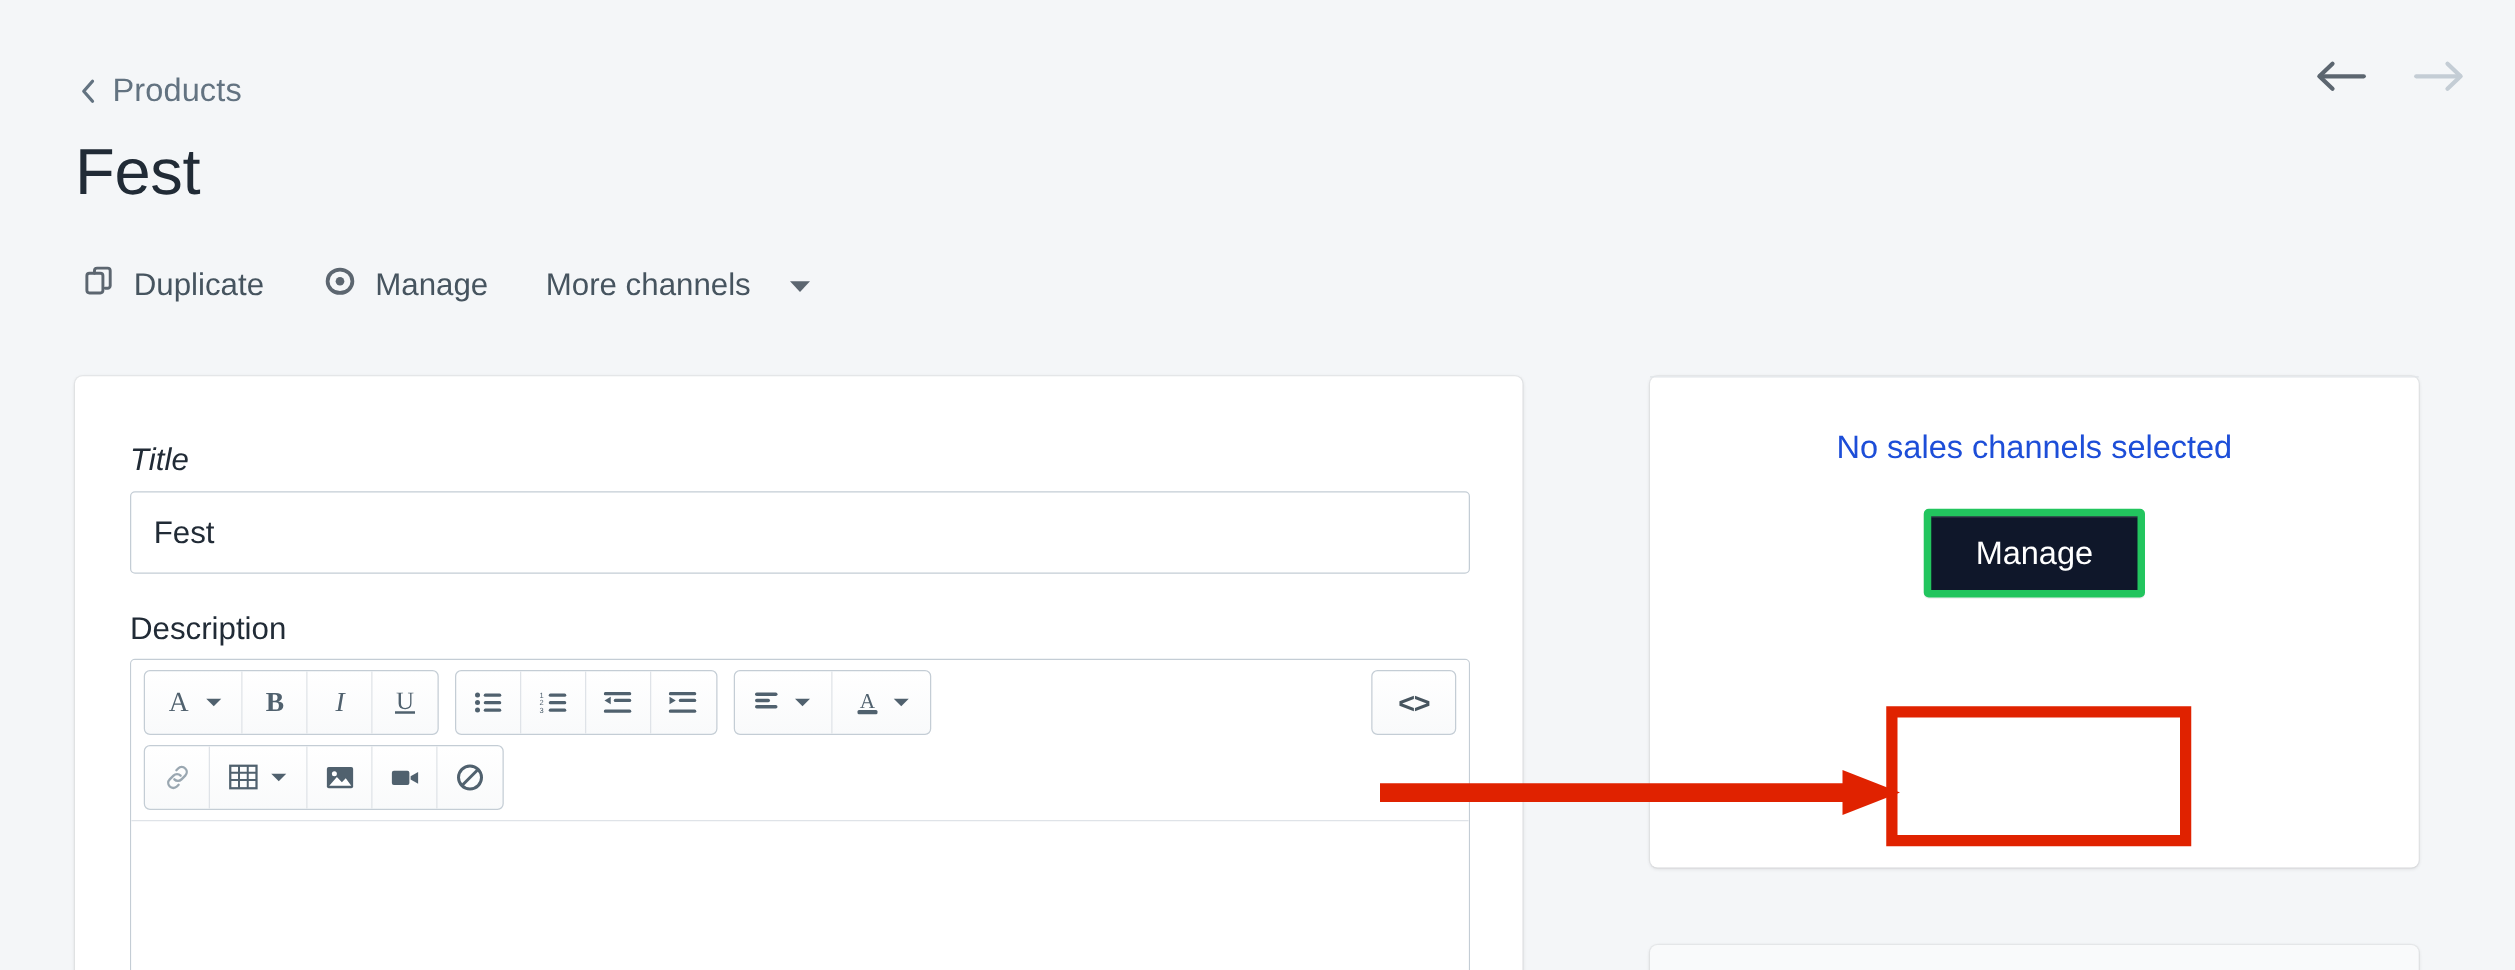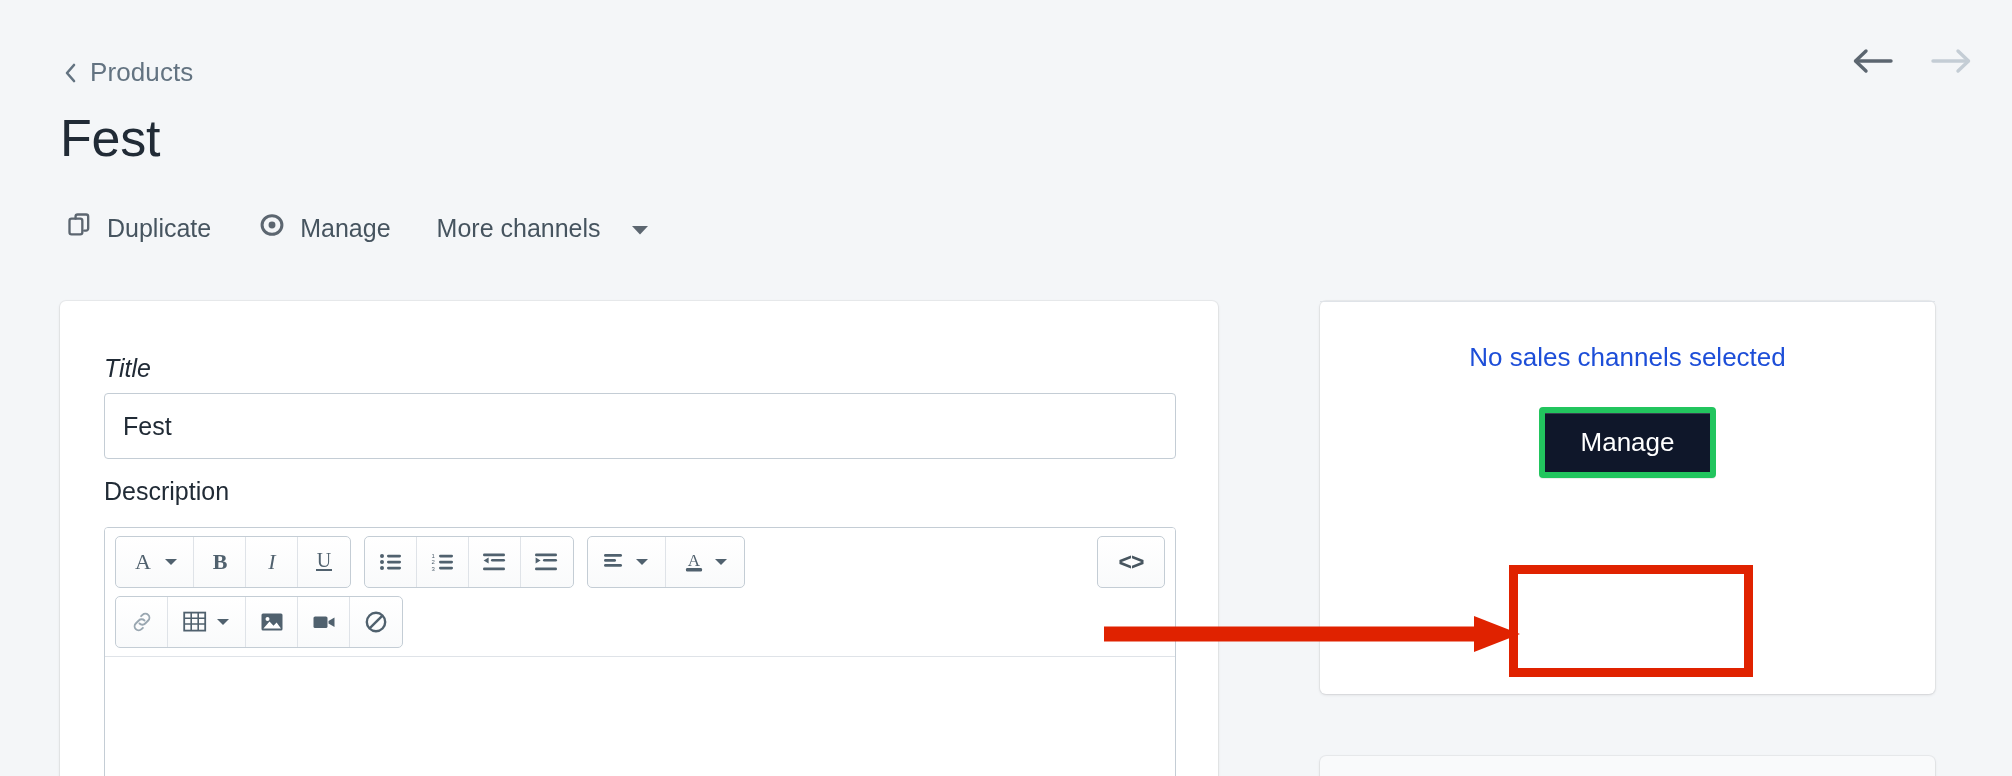--- a/index.html
+++ b/index.html
@@ -126,21 +126,21 @@
     border: 1px solid #c4cdd5;
     border-radius: 4px;
     background: #fff;
     font-family: "Liberation Sans", sans-serif;
     font-size: 25px;
     color: #212b36;
     padding: 0 18px;
     outline: none;
   }
 
-  .desc-label { position: absolute; left: 44px; top: 176px; }
+  .desc-label { position: absolute; left: 44px; top: 188px; }
 
   
   .editor {
     position: absolute;
     left: 44px;
     top: 226px;
     width: 1072px;
     height: 295px;
     box-sizing: border-box;
     border: 1px solid #c4cdd5;

